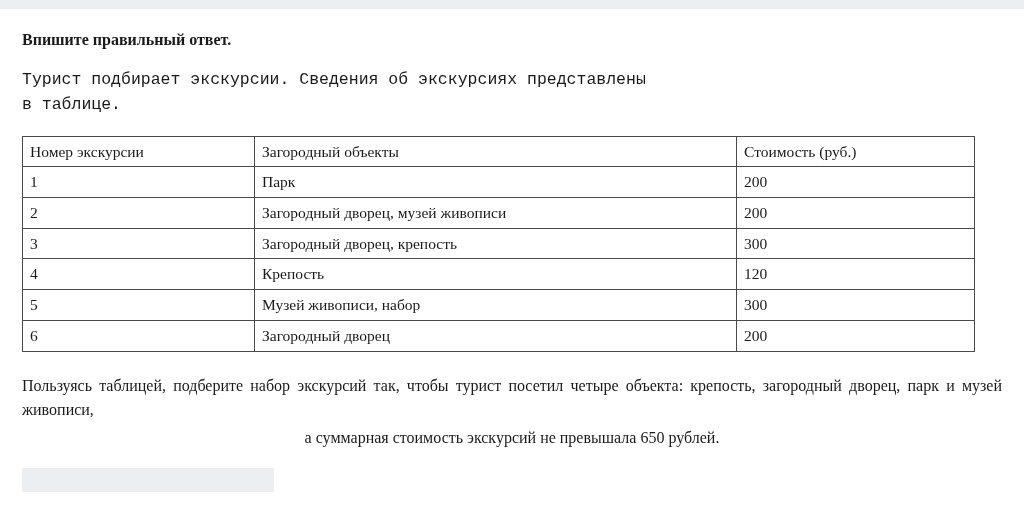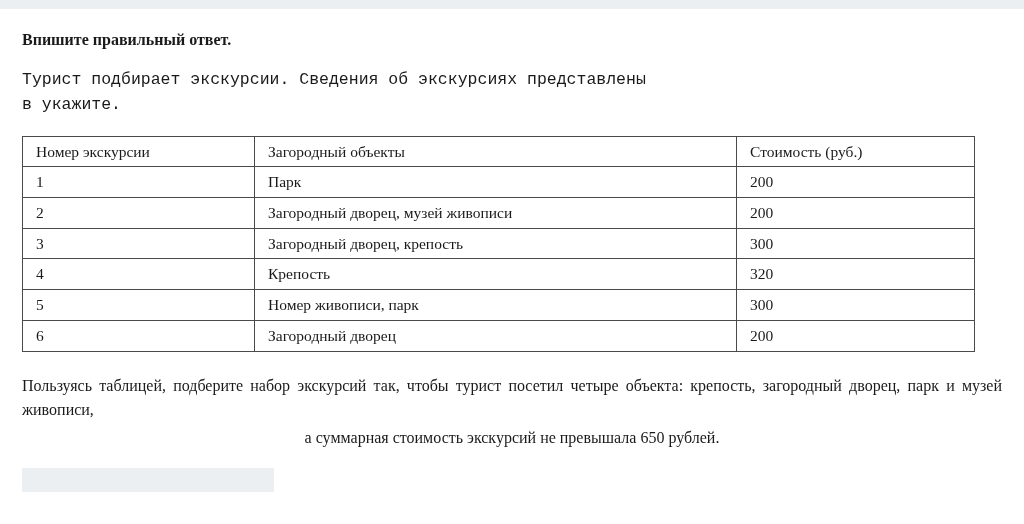--- a/index.html
+++ b/index.html
@@ -52,21 +52,21 @@
   table.excursions {
     border-collapse: collapse;
     width: 952px;
     font-size: 15.5px;
     margin-bottom: 22px;
     table-layout: fixed;
   }
   table.excursions th,
   table.excursions td {
     border: 1px solid #4a4a4a;
-    padding: 4px 13px;
+    padding: 4px 7px;
     text-align: left;
     font-weight: normal;
     line-height: 1.4;
     height: 19px;
     vertical-align: middle;
   }
   table.excursions col.c0 { width: 232px; }
   table.excursions col.c1 { width: 482px; }
   table.excursions col.c2 { width: 238px; }
   .para {
@@ -102,21 +102,21 @@
 <div class="page">
 
   <div class="top-strip"></div>
 
   <div class="content">
 
     <div class="task-heading">Впишите правильный ответ.</div>
 
     <div class="intro">
       <span>Турист подбирает экскурсии. Сведения об экскурсиях представлены</span><br>
-      <span>в укажите.</span>
+      <span>в таблице.</span>
     </div>
 
     <table class="excursions">
       <colgroup>
         <col class="c0">
           <col class="c1">
           <col class="c2">
       </colgroup>
       <thead>
         <tr>
@@ -137,25 +137,25 @@
           <td>200</td>
         </tr>
         <tr>
           <td>3</td>
           <td>Загородный дворец, крепость</td>
           <td>300</td>
         </tr>
         <tr>
           <td>4</td>
           <td>Крепость</td>
-          <td>320</td>
+          <td>120</td>
         </tr>
         <tr>
           <td>5</td>
-          <td>Номер живописи, парк</td>
+          <td>Музей живописи, набор</td>
           <td>300</td>
         </tr>
         <tr>
           <td>6</td>
           <td>Загородный дворец</td>
           <td>200</td>
         </tr>
       </tbody>
     </table>
 

